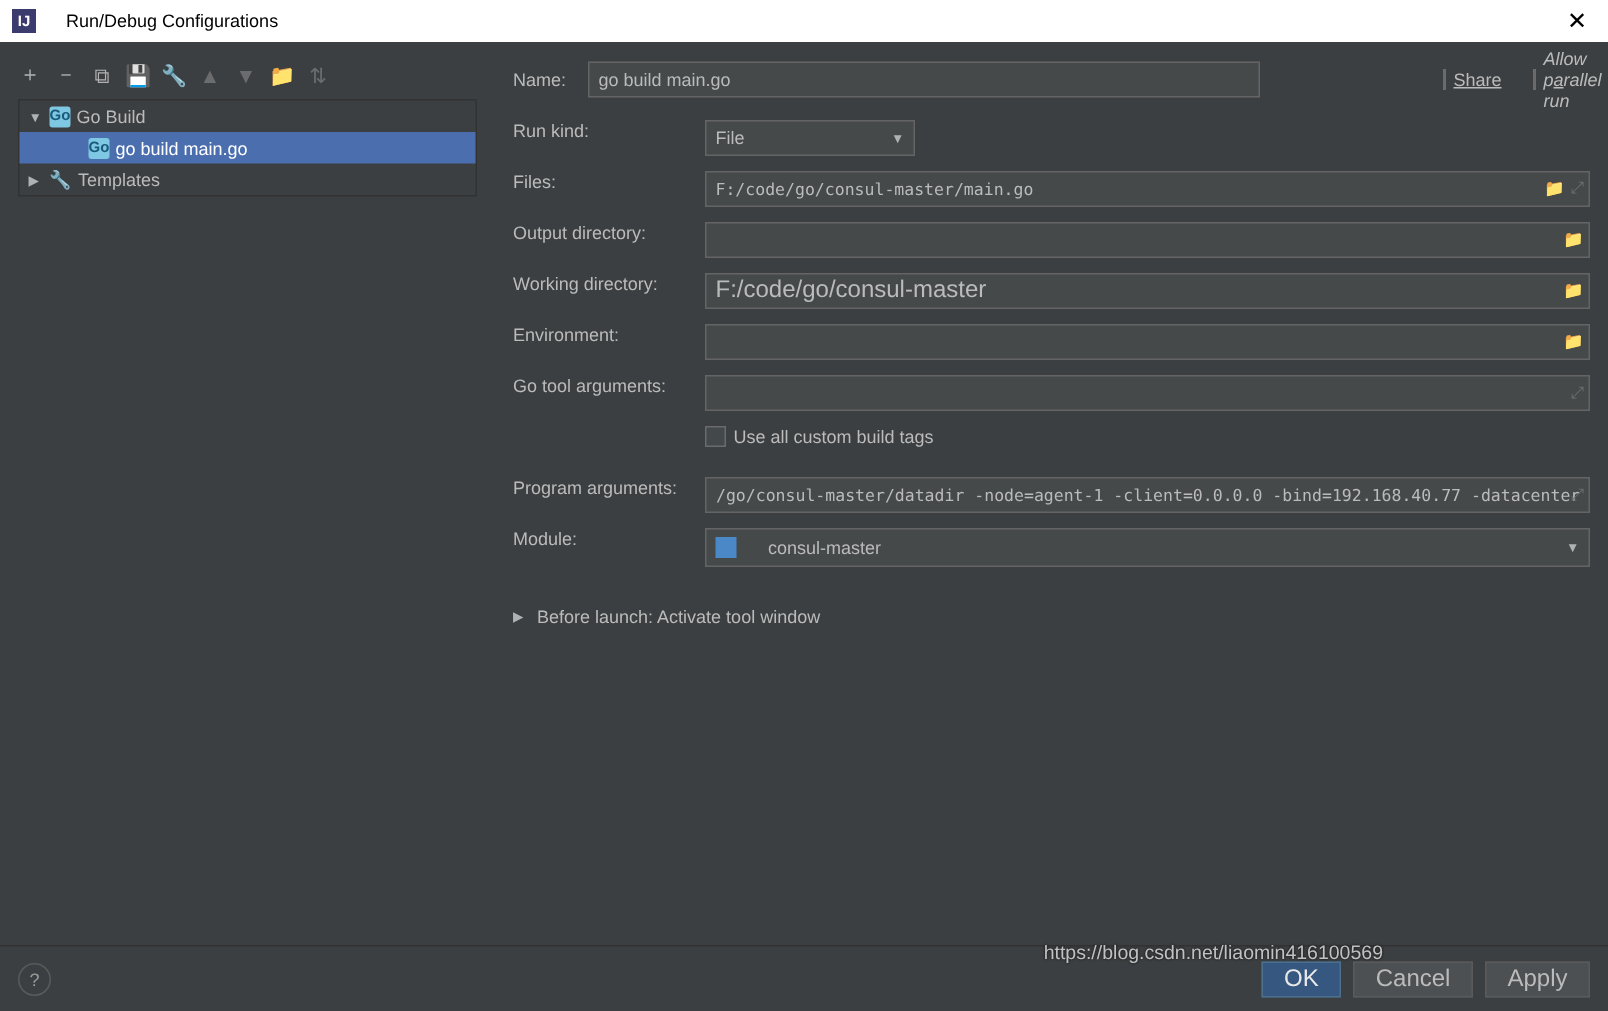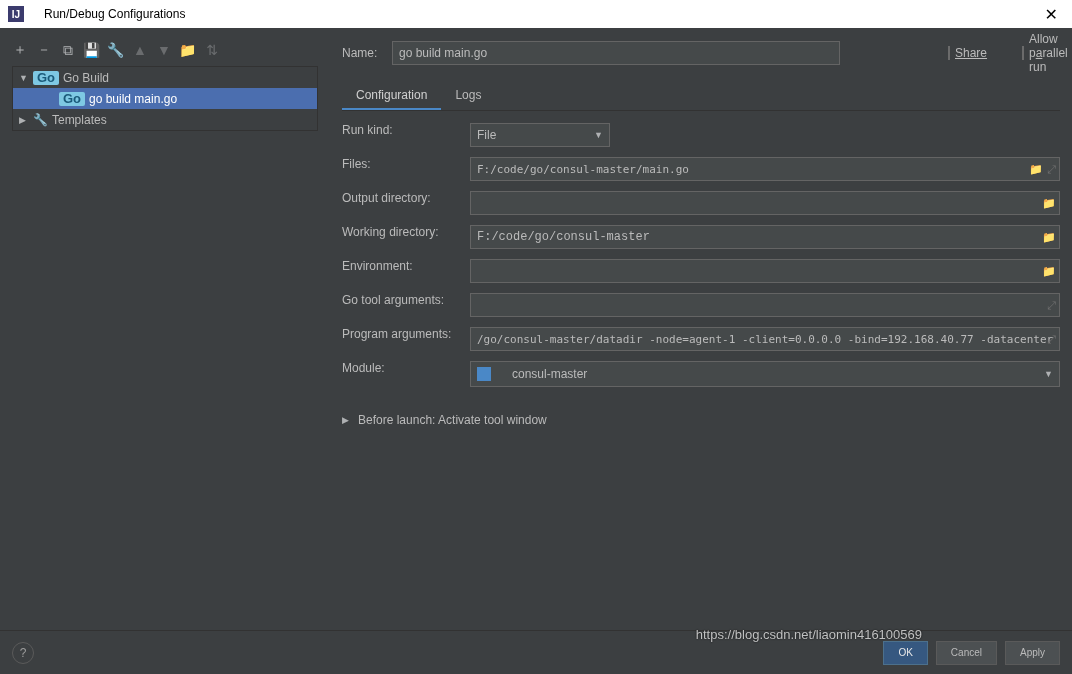--- a/index.html
+++ b/index.html
@@ -15,57 +15,57 @@
 .left-panel { width: 306px; display: flex; flex-direction: column; }
 .left-toolbar { display: flex; gap: 8px; align-items: center; height: 24px; padding: 4px 0; }
 .tool-icon { width: 16px; height: 16px; display: inline-flex; align-items: center; justify-content: center; color: #afb1b3; cursor: pointer; font-size: 14px; }
 .tool-icon.disabled { opacity: 0.4; cursor: default; }
 
 .tree { background: #3c3f41; border: 1px solid #323232; flex: 1; margin-top: 4px; font-size: 12px; height: 560px; }
 .tree-item { display: flex; align-items: center; height: 21px; padding: 0 6px; gap: 4px; cursor: pointer; }
 .tree-item.selected { background: #4b6eaf; color: #fff; }
 .tree-item .indent2 { width: 36px; }
 .tree-arrow { width: 10px; display: inline-block; color: #afb1b3; font-size: 9px; }
-.go-icon { background: #7ec8e3; border-radius: 2px; color: #1a5a7a; font-weight: bold; font-size: 13px; width: 26px; height: 14px; display: inline-flex; align-items: center; justify-content: center; }
+.go-icon { background: #7ec8e3; border-radius: 2px; color: #1a5a7a; font-weight: bold; font-size: 10px; width: 14px; height: 14px; display: inline-flex; align-items: center; justify-content: center; }
 .wrench-icon { color: #afb1b3; }
 
 .right-panel { flex: 1; display: flex; flex-direction: column; padding-left: 12px; }
 .name-row { display: flex; align-items: center; gap: 12px; height: 30px; }
 .name-row label { width: 38px; }
 .name-input { flex: 0 0 448px; background: #45494a; border: 1px solid #646464; color: #bbbbbb; padding: 3px 6px; font-size: 12px; height: 24px; }
 .name-row .spacer { flex: 1; }
 .checkbox-inline { display: flex; align-items: center; gap: 5px; cursor: pointer; }
 .checkbox-box { width: 14px; height: 14px; border: 1px solid #6b6b6b; background: #43494a; display: inline-flex; align-items: center; justify-content: center; }
 .checkbox-box.checked::after { content: "✓"; color: #c5c5c5; font-size: 11px; line-height: 1; }
 
 .tabs { display: flex; border-bottom: 1px solid #323232; margin-top: 14px; }
 .tab { padding: 6px 14px; cursor: pointer; color: #bbbbbb; }
 .tab.active { border-bottom: 2px solid #4a88c7; color: #d0d0d0; }
 
 .form { margin-top: 12px; display: flex; flex-direction: column; gap: 8px; }
 .form-row { display: flex; align-items: flex-start; min-height: 26px; }
 .form-row .lbl { width: 128px; flex-shrink: 0; }
 .form-row .field { flex: 1; display: flex; align-items: center; }
-.input { background: #45494a; border: 1px solid #646464; color: #bbbbbb; padding: 3px 6px; font-size: 12px; height: 24px; width: 100%; font-family: Liberation Mono, monospace; }
+.input { background: #45494a; border: 1px solid #646464; color: #bbbbbb; padding: 3px 6px; font-size: 16px; height: 24px; width: 100%; }
 .input.mono { font-family: "Consolas", monospace; font-size: 11px; }
 .select { background: #45494a; border: 1px solid #646464; color: #bbbbbb; padding: 3px 6px; font-size: 12px; height: 24px; width: 140px; display: flex; align-items: center; justify-content: space-between; cursor: pointer; }
 .select .arrow { font-size: 9px; color: #afb1b3; }
 .input-wrap { position: relative; flex: 1; display: flex; }
 .input-wrap .trail { position: absolute; right: 4px; top: 50%; transform: translateY(-50%); display: flex; gap: 4px; color: #6e6e6e; font-size: 11px; }
 .trail-icon { cursor: pointer; }
 .module-select { background: #45494a; border: 1px solid #646464; color: #bbbbbb; padding: 3px 6px; font-size: 12px; height: 26px; width: 100%; display: flex; align-items: center; gap: 21px; cursor: pointer; position: relative; }
 .module-select .mod-icon { width: 14px; height: 14px; background: #4a88c7; display: inline-block; }
 .module-select .arrow { position: absolute; right: 6px; font-size: 9px; color: #afb1b3; }
 
 .before-launch { margin-top: 26px; display: flex; align-items: center; gap: 6px; cursor: pointer; }
 
 .bottom-bar { position: absolute; bottom: 0; left: 0; right: 0; height: 44px; border-top: 1px solid #323232; display: flex; align-items: center; padding: 0 12px; gap: 8px; background: #3c3f41; }
 .help-btn { width: 22px; height: 22px; border-radius: 50%; border: 1px solid #5a5a5a; display: flex; align-items: center; justify-content: center; color: #9c9c9c; cursor: pointer; }
 .bottom-bar .spacer { flex: 1; }
-.btn { height: 24px; padding: 0 14px; border: 1px solid #5a5a5a; background: #4c5052; color: #bbbbbb; cursor: pointer; font-size: 10px; display: flex; align-items: center; }
+.btn { height: 24px; padding: 0 14px; border: 1px solid #5a5a5a; background: #4c5052; color: #bbbbbb; cursor: pointer; font-size: 16px; display: flex; align-items: center; }
 .btn.primary { background: #365880; border-color: #4c708c; color: #e8e8e8; }
 
 .watermark { position: absolute; bottom: 32px; right: 150px; color: #d8d8d8; font-size: 13px; pointer-events: none; opacity: 0.85; text-shadow: 0 0 2px #000; }
 .underline { text-decoration: underline; }
 </style>
 </head>
 <body>
 
 <div class="titlebar">
   <div class="left">
@@ -110,30 +110,26 @@
 
     <div class="right-panel">
       <div class="name-row">
         <label>Name:</label>
         <input class="name-input" value="go build main.go" style="">
         <span class="spacer"></span>
         <label class="checkbox-inline">
           <span class="checkbox-box"></span>
           <span class="underline">Share</span>
         </label>
-        <label class="checkbox-inline" style="margin-left:24px;">
+        <label class="checkbox-inline" style="margin-left:10px;font-style:italic;">
           <span class="checkbox-box"></span>
           <span>Allow p<span class="underline">a</span>rallel run</span>
         </label>
       </div>
 
-      <div class="tabs">
-        <div class="tab active">Configuration</div>
-        <div class="tab">Logs</div>
-      </div>
 
       <div class="form">
         <div class="form-row">
           <span class="lbl">Run kind:</span>
           <div class="field">
             <div class="select">
               <span>File</span>
               <span class="arrow">▼</span>
             </div>
           </div>
@@ -184,20 +180,29 @@
         <div class="form-row">
           <span class="lbl">Go tool arguments:</span>
           <div class="field input-wrap">
             <input class="input mono" value="" style="">
             <span class="trail">
                 <span class="trail-icon">⤢</span>
               </span>
           </div>
         </div>
 
+        <div class="form-row">
+          <span class="lbl"></span>
+          <div class="field">
+            <label class="checkbox-inline">
+              <span class="checkbox-box"></span>
+              <span>Use all custom build tags</span>
+            </label>
+          </div>
+        </div>
 
         <div class="form-row">
           <span class="lbl">Program arguments:</span>
           <div class="field input-wrap">
             <input class="input mono" value="/go/consul-master/datadir -node=agent-1 -client=0.0.0.0 -bind=192.168.40.77 -datacenter=dc1" style="">
             <span class="trail">
                 <span class="trail-icon">⤢</span>
               </span>
           </div>
         </div>

